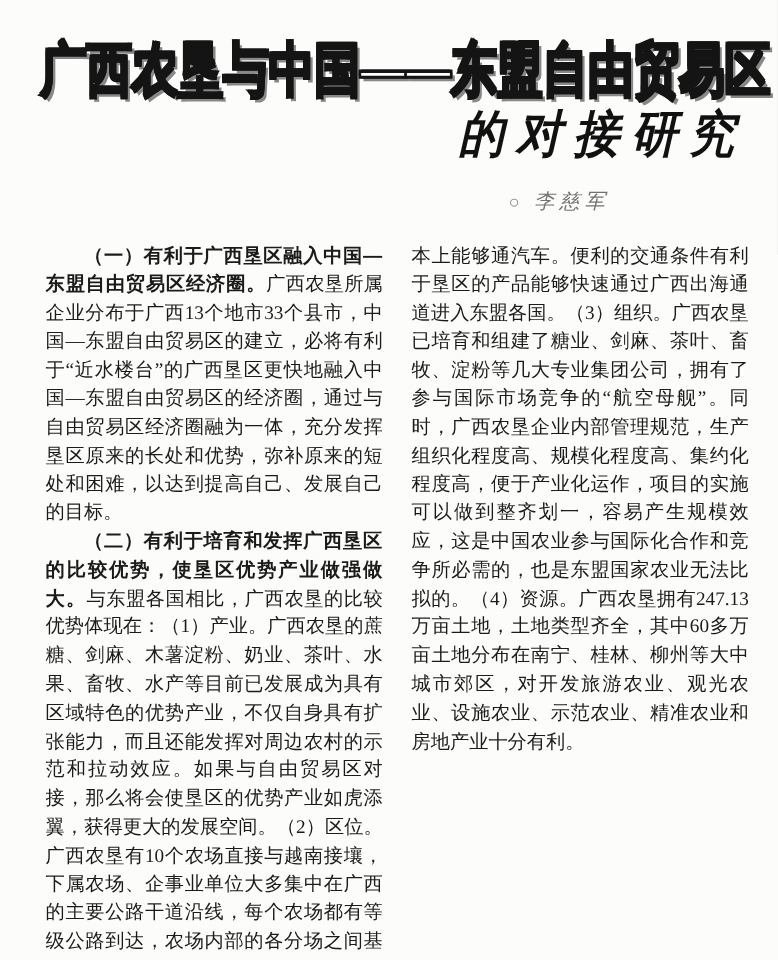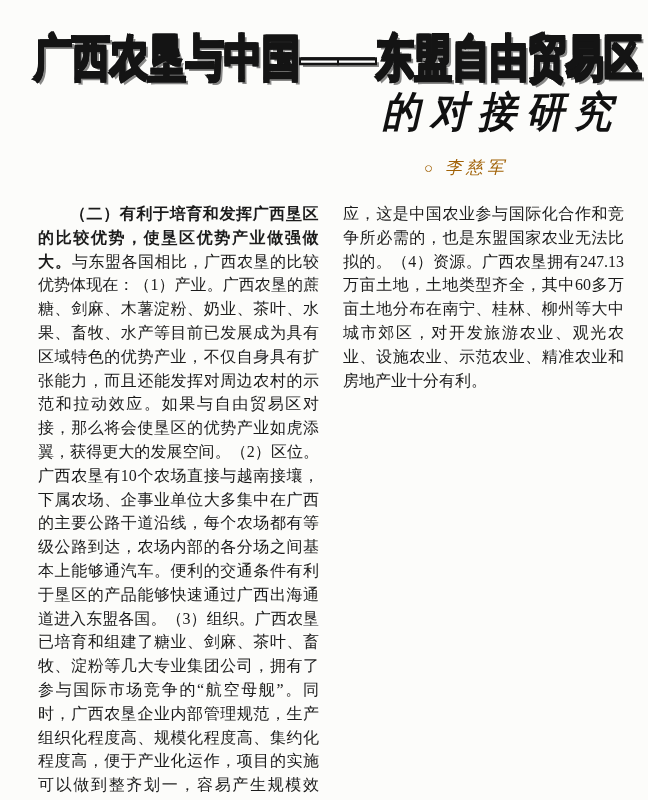--- a/index.html
+++ b/index.html
@@ -53,21 +53,21 @@
     transform-origin: top right;
     white-space: nowrap;
   }
   .byline {
     position: absolute;
     top: 156px;
     left: 424px;
     font-size: 17px;
     font-style: italic;
     letter-spacing: 4px;
-    color: #a16207;
+    color: #737373;
     white-space: nowrap;
   }
   .byline .circle {
     font-style: normal;
     font-size: 15px;
     margin-right: 8px;
   }
 
   
   .body-columns {
@@ -114,19 +114,22 @@
   <div class="title-sub">的对接研究</div>
 
   <div class="byline">
     <span class="circle">○</span><span>李慈军</span>
   </div>
 
   <div class="body-columns">
 
 
 
+    <p class="para">
+      <b class="lead">（一）有利于广西垦区融入中国—东盟自由贸易区经济圈。</b><span>广西农垦所属企业分布于广西13个地市33个县市，中国—东盟自由贸易区的建立，必将有利于“近水楼台”的广西垦区更快地融入中国—东盟自由贸易区的经济圈，通过与自由贸易区经济圈融为一体，充分发挥垦区原来的长处和优势，弥补原来的短处和困难，以达到提高自己、发展自己的目标。</span>
+    </p>
 
     <p class="para">
       <b class="lead">（二）有利于培育和发挥广西垦区的比较优势，使垦区优势产业做强做大。</b><span>与东盟各国相比，广西农垦的比较优势体现在：（1）产业。广西农垦的蔗糖、剑麻、木薯淀粉、奶业、茶叶、水果、畜牧、水产等目前已发展成为具有区域特色的优势产业，不仅自身具有扩张能力，而且还能发挥对周边农村的示范和拉动效应。如果与自由贸易区对接，那么将会使垦区的优势产业如虎添翼，获得更大的发展空间。（2）区位。广西农垦有10个农场直接与越南接壤，下属农场、企事业单位大多集中在广西的主要公路干道沿线，每个农场都有等级公路到达，农场内部的各分场之间基本上能够通汽车。便利的交通条件有利于垦区的产品能够快速通过广西出海通道进入东盟各国。（3）组织。广西农垦已培育和组建了糖业、剑麻、茶叶、畜牧、淀粉等几大专业集团公司，拥有了参与国际市场竞争的“航空母舰”。同时，广西农垦企业内部管理规范，生产组织化程度高、规模化程度高、集约化程度高，便于产业化运作，项目的实施可以做到整齐划一，容易产生规模效应，这是中国农业参与国际化合作和竞争所必需的，也是东盟国家农业无法比拟的。（4）资源。广西农垦拥有247.13万亩土地，土地类型齐全，其中60多万亩土地分布在南宁、桂林、柳州等大中城市郊区，对开发旅游农业、观光农业、设施农业、示范农业、精准农业和房地产业十分有利。</span>
     </p>
 
   </div>
 </div>
 
 </body></html>

